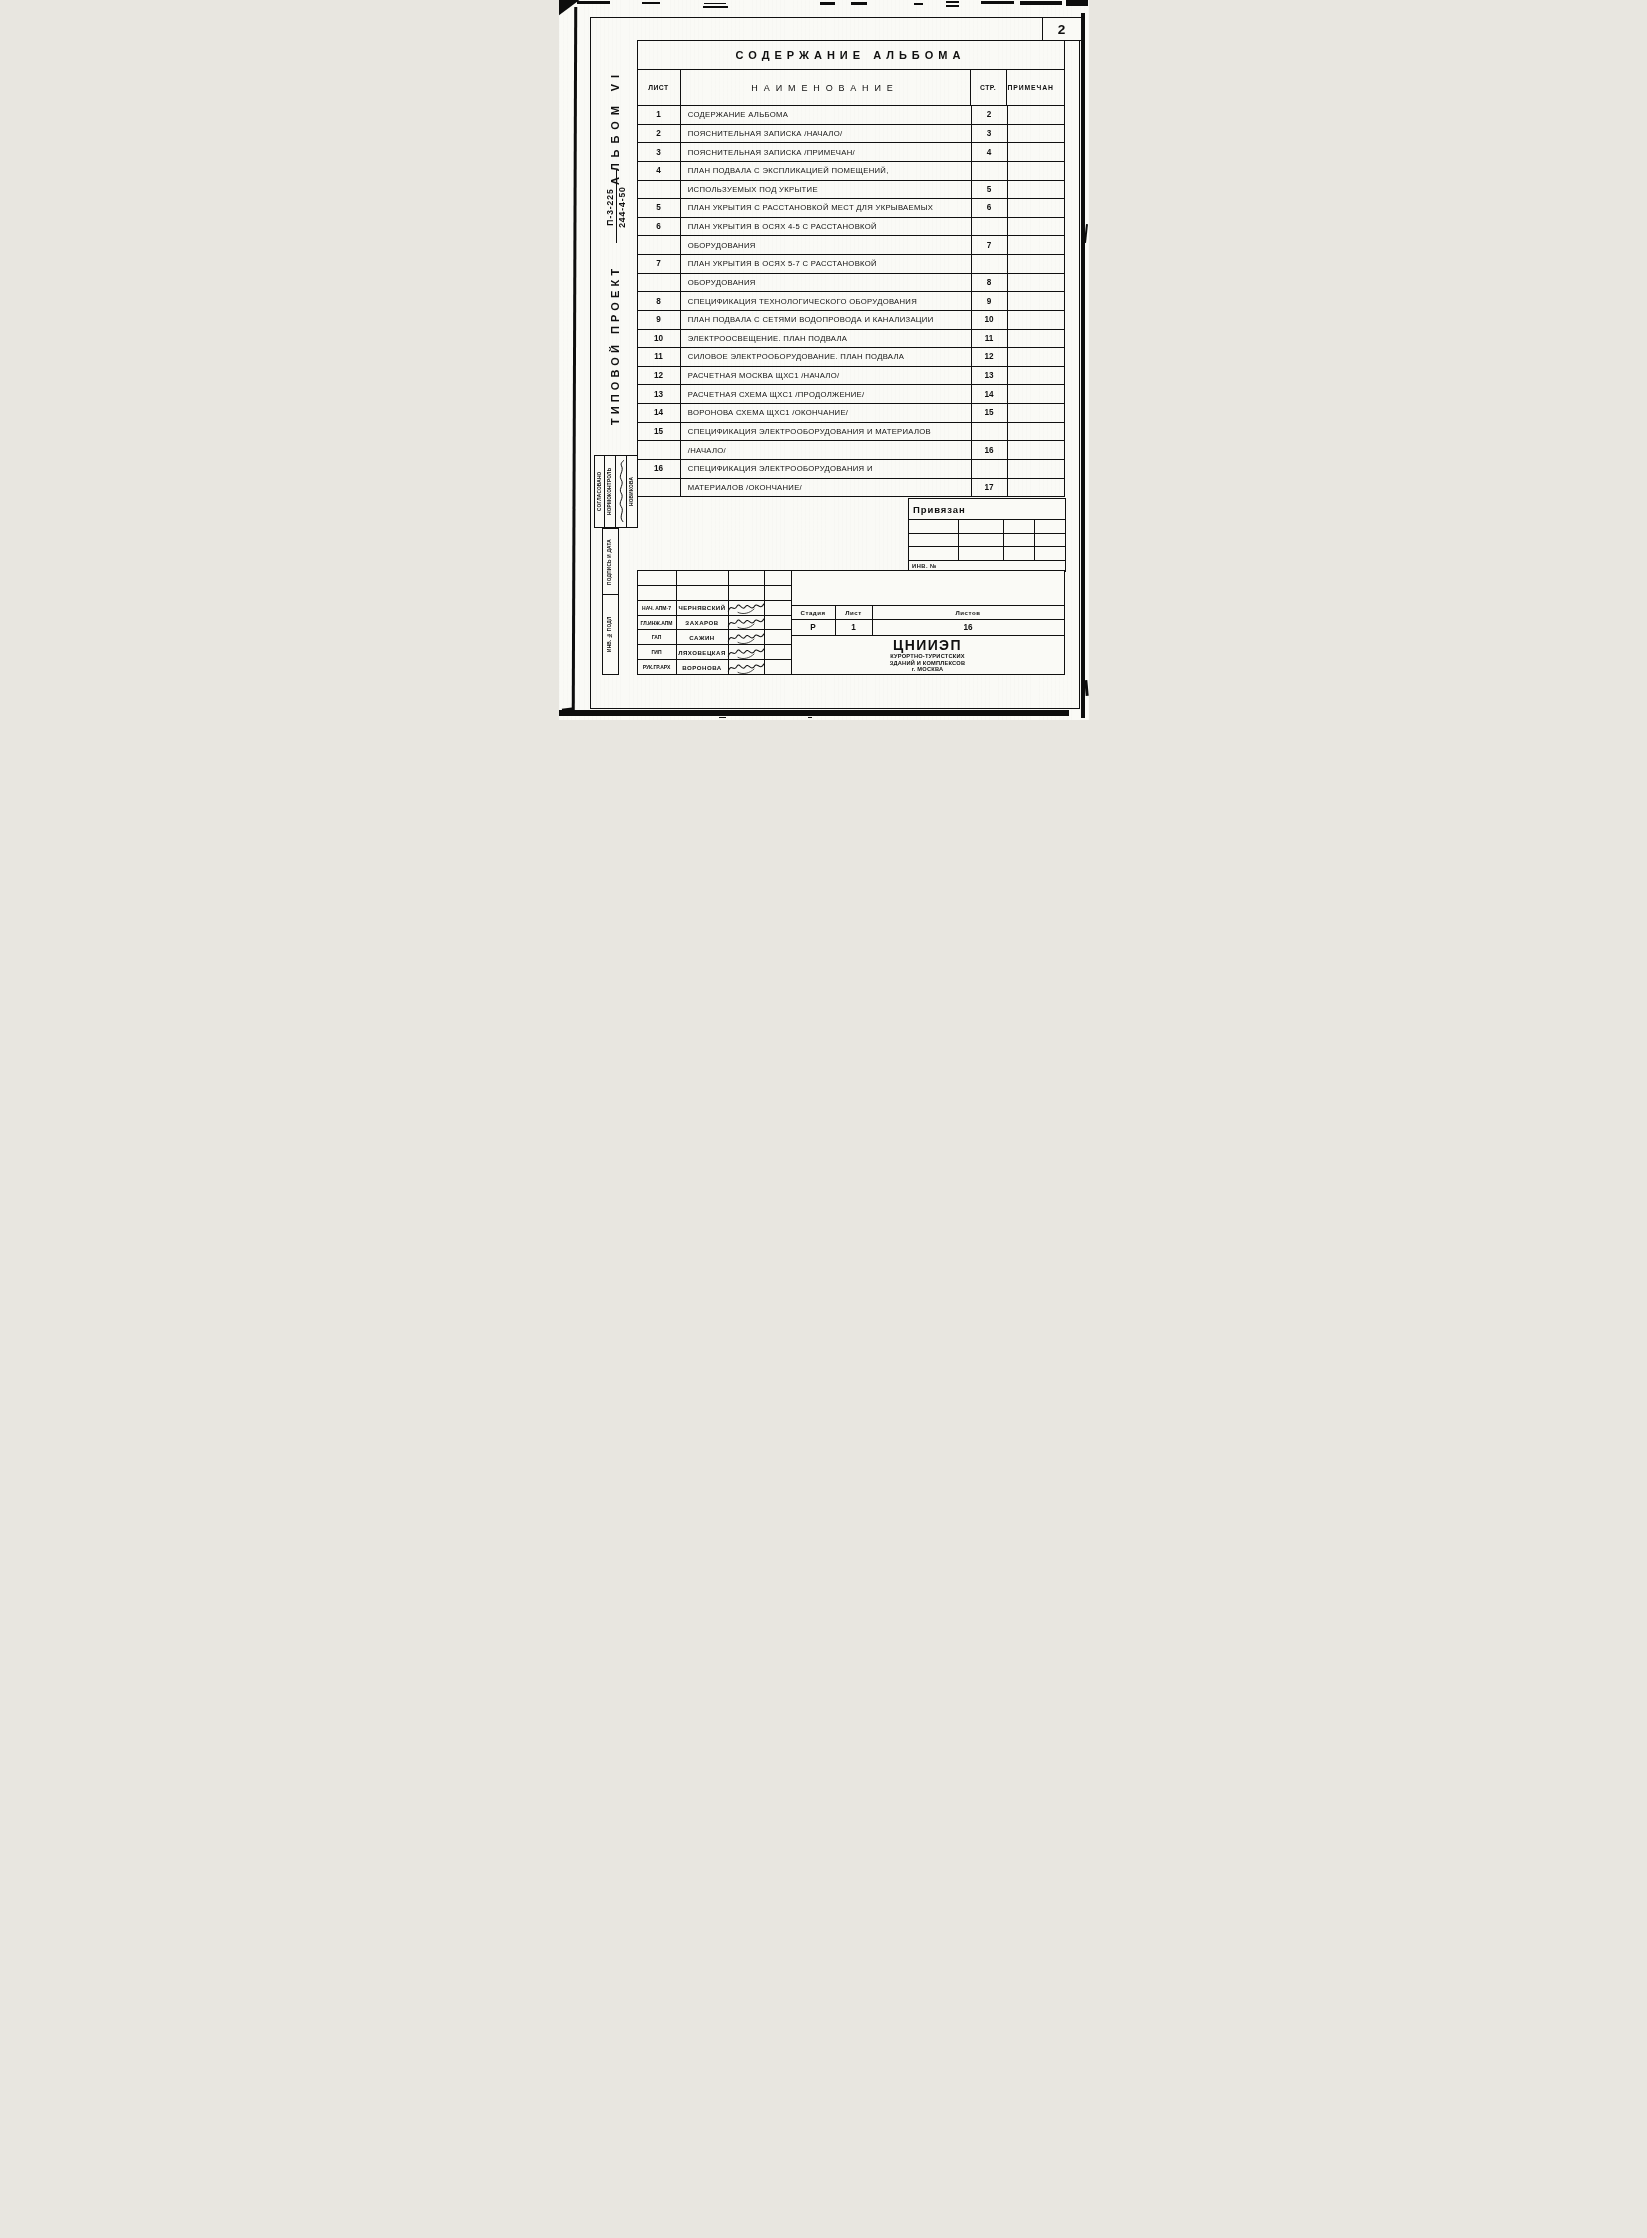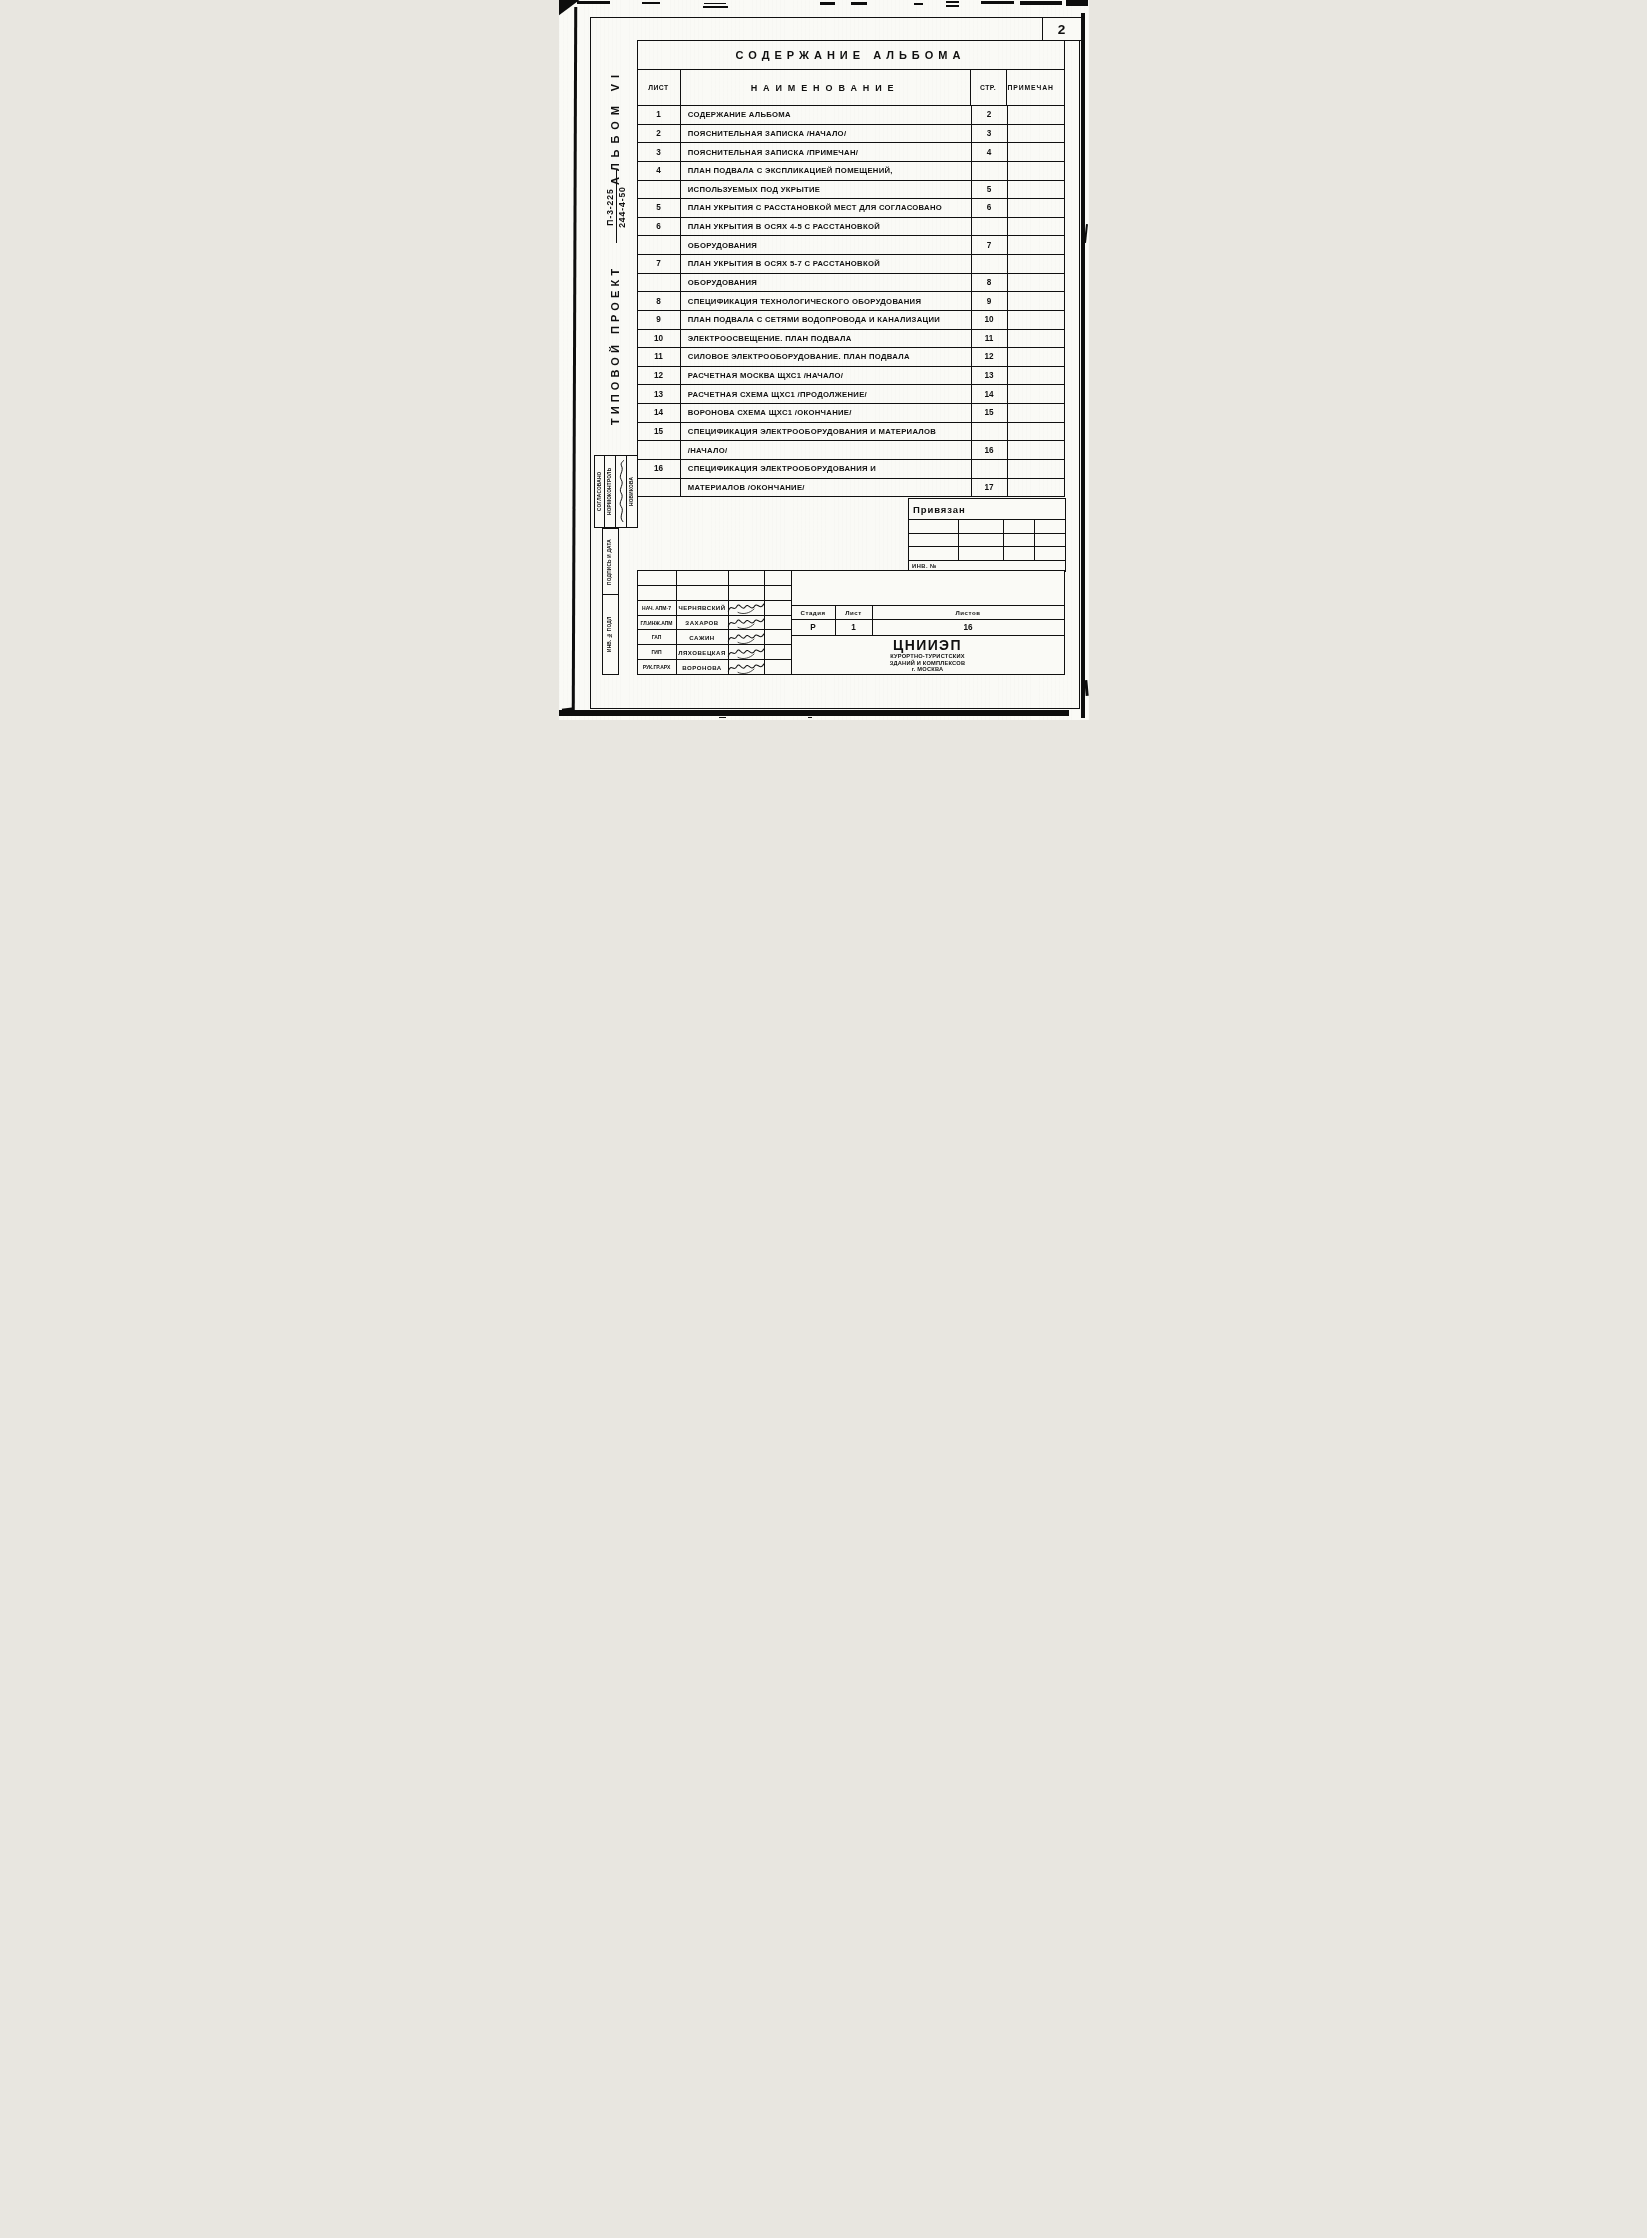--- a/index.html
+++ b/index.html
@@ -46,21 +46,21 @@
   .toc{left:78px;top:40px;width:426px;height:455px;border:1.4px solid #101010;display:flex;flex-direction:column;background:transparent;}
   .toc-title{height:28px;flex:none;display:flex;align-items:center;justify-content:center;
     font-size:11px;font-weight:bold;letter-spacing:5px;}
   .toc-grid{flex:1;display:flex;flex-direction:column;border-top:1.4px solid #101010;}
   .trow{display:flex;flex:1;border-bottom:0.9px solid #101010;min-height:0;}
   .trow:last-child{border-bottom:none;}
   .trow.header{height:35px;flex:none;border-bottom:1.4px solid #101010;}
   .c-sheet{width:42px;flex:none;border-right:0.9px solid #101010;display:flex;align-items:center;justify-content:center;
     font-size:8.2px;font-weight:bold;}
   .c-name{flex:1;border-right:0.9px solid #101010;display:flex;align-items:center;padding-left:7.3px;
-    font-size:7.7px;font-weight:bold;letter-spacing:0.3px;white-space:nowrap;overflow:hidden;}
+    font-size:7.7px;font-weight:normal;letter-spacing:0.3px;white-space:nowrap;overflow:hidden;}
   .c-page{width:35px;flex:none;border-right:0.9px solid #101010;display:flex;align-items:center;justify-content:center;
     font-size:8.2px;font-weight:bold;}
   .c-note{width:56px;flex:none;}
   .header .c-sheet{font-size:6.8px;letter-spacing:0.5px;}
   .header .c-name{justify-content:center;padding-left:0;font-size:9px;letter-spacing:5.9px;}
   .header .c-page{font-size:6.8px;letter-spacing:0.5px;}
   .header .c-note{display:flex;align-items:center;font-size:6.8px;letter-spacing:0.9px;white-space:nowrap;overflow:hidden;padding-left:0.9px;font-weight:bold;}
 
   
   .priv{left:349px;top:498px;width:156px;height:72px;border:1.4px solid #101010;display:flex;flex-direction:column;background:#fafaf6;}
@@ -206,21 +206,21 @@
             <div class="c-name">ПЛАН ПОДВАЛА С ЭКСПЛИКАЦИЕЙ ПОМЕЩЕНИЙ,</div>
             <div class="c-page"></div>
             <div class="c-note"></div>
           </div><div class="trow">
             <div class="c-sheet"></div>
             <div class="c-name">ИСПОЛЬЗУЕМЫХ ПОД УКРЫТИЕ</div>
             <div class="c-page">5</div>
             <div class="c-note"></div>
           </div><div class="trow">
             <div class="c-sheet">5</div>
-            <div class="c-name">ПЛАН УКРЫТИЯ С РАССТАНОВКОЙ МЕСТ ДЛЯ СОГЛАСОВАНО</div>
+            <div class="c-name">ПЛАН УКРЫТИЯ С РАССТАНОВКОЙ МЕСТ ДЛЯ УКРЫВАЕМЫХ</div>
             <div class="c-page">6</div>
             <div class="c-note"></div>
           </div><div class="trow">
             <div class="c-sheet">6</div>
             <div class="c-name">ПЛАН УКРЫТИЯ В ОСЯХ 4-5 С РАССТАНОВКОЙ</div>
             <div class="c-page"></div>
             <div class="c-note"></div>
           </div><div class="trow">
             <div class="c-sheet"></div>
             <div class="c-name">ОБОРУДОВАНИЯ</div>

